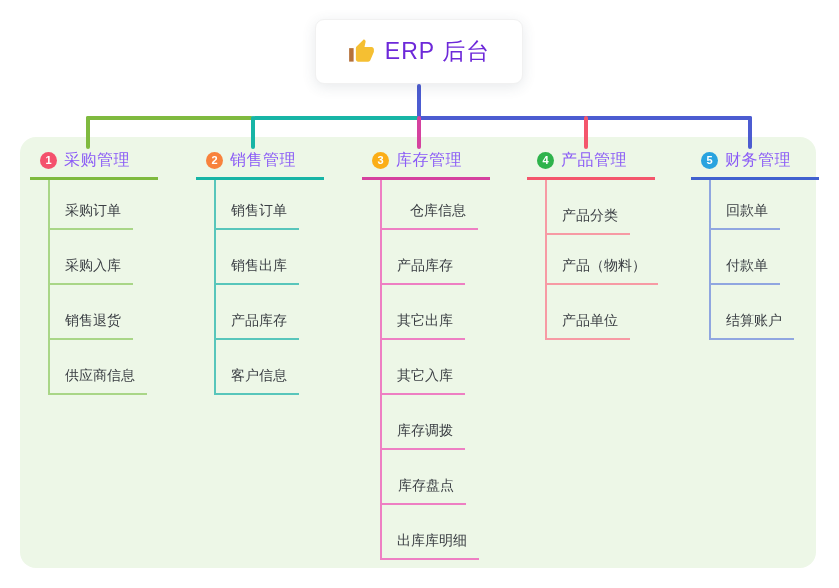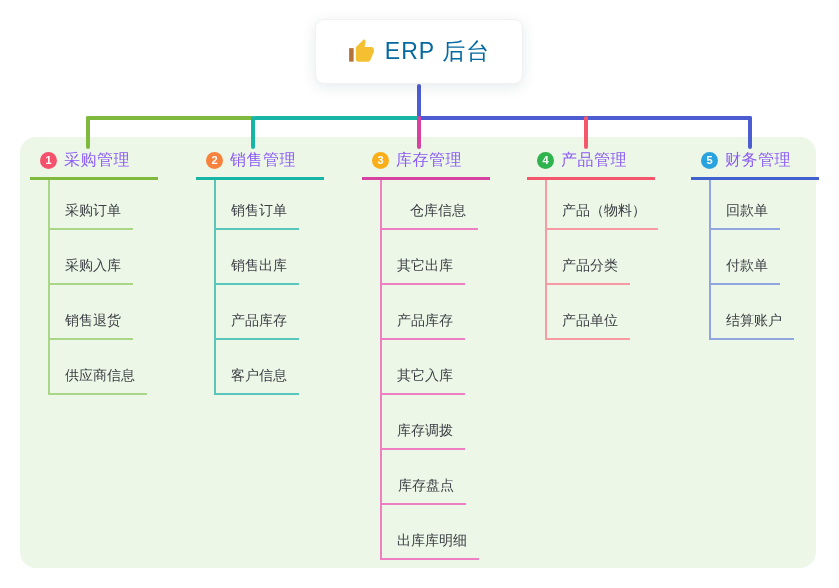--- a/index.html
+++ b/index.html
@@ -16,21 +16,21 @@
     border-radius:16px;
   }
   
   .root-card{
     left:315px;top:19px;width:208px;height:65px;
     background:#ffffff;border:1px solid #f1f1f1;border-radius:9px;
     box-shadow:0 3px 14px rgba(60,70,90,.12);
     display:flex;align-items:center;justify-content:center;gap:10px;
     box-sizing:border-box;cursor:pointer;
   }
-  .root-card .label{font-size:23px;color:#0369a1;letter-spacing:1px;}
+  .root-card .label{font-size:23px;color:#6d28d9;letter-spacing:1px;}
   .thumb{width:27px;height:27px;display:inline-block;}
   
   .line{position:absolute;border-radius:2px;}
   
   .branch-col{position:absolute;top:148px;width:160px;}
   .branch-title{
     width:118px;height:24px;box-sizing:content-box;
     display:flex;align-items:center;gap:7px;
     padding:0 0 5px 10px;border-bottom:3px solid #000;cursor:pointer;
   }
@@ -115,24 +115,24 @@
     <div class="branch-col" style="left: 362px;">
       <div class="branch-title" style="border-bottom-color: rgb(213, 66, 159);">
         <span class="badge" style="background: rgb(251, 174, 23);">3</span>
         <span class="t">库存管理</span>
       </div>
       <div class="children" style="border-left-color: rgb(238, 127, 195);">
         <div class="child-row first">
           <span class="child" style="border-bottom-color: rgb(238, 127, 195); padding-left: 28px;">仓库信息</span>
         </div>
         <div class="child-row">
-          <span class="child" style="border-bottom-color: rgb(238, 127, 195);">其它出库</span>
+          <span class="child" style="border-bottom-color: rgb(238, 127, 195);">产品库存</span>
         </div>
         <div class="child-row">
-          <span class="child" style="border-bottom-color: rgb(238, 127, 195);">产品库存</span>
+          <span class="child" style="border-bottom-color: rgb(238, 127, 195);">其它出库</span>
         </div>
         <div class="child-row">
           <span class="child" style="border-bottom-color: rgb(238, 127, 195);">其它入库</span>
         </div>
         <div class="child-row">
           <span class="child" style="border-bottom-color: rgb(238, 127, 195);">库存调拨</span>
         </div>
         <div class="child-row">
           <span class="child" style="border-bottom-color: rgb(238, 127, 195); padding-left: 16px;">库存盘点</span>
         </div>
@@ -140,25 +140,25 @@
           <span class="child" style="border-bottom-color: rgb(238, 127, 195);">出库库明细</span>
         </div>
       </div>
     </div>
     <div class="branch-col" style="left: 527px;">
       <div class="branch-title" style="border-bottom-color: rgb(244, 86, 108);">
         <span class="badge" style="background: rgb(47, 179, 76);">4</span>
         <span class="t">产品管理</span>
       </div>
       <div class="children" style="border-left-color: rgb(247, 154, 164);">
+        <div class="child-row">
+          <span class="child" style="border-bottom-color: rgb(247, 154, 164);">产品分类</span>
+        </div>
         <div class="child-row first">
           <span class="child" style="border-bottom-color: rgb(247, 154, 164);">产品（物料）</span>
-        </div>
-        <div class="child-row">
-          <span class="child" style="border-bottom-color: rgb(247, 154, 164);">产品分类</span>
         </div>
         <div class="child-row">
           <span class="child" style="border-bottom-color: rgb(247, 154, 164);">产品单位</span>
         </div>
       </div>
     </div>
     <div class="branch-col" style="left: 691px;">
       <div class="branch-title" style="border-bottom-color: rgb(65, 97, 207);">
         <span class="badge" style="background: rgb(41, 163, 223);">5</span>
         <span class="t">财务管理</span>

